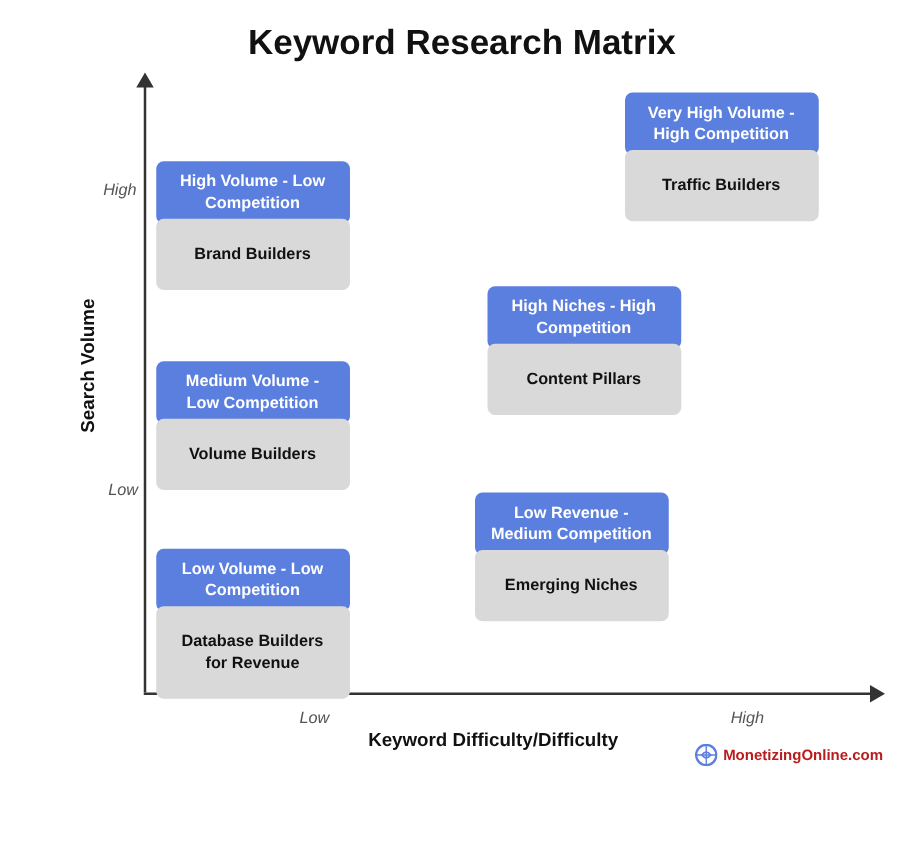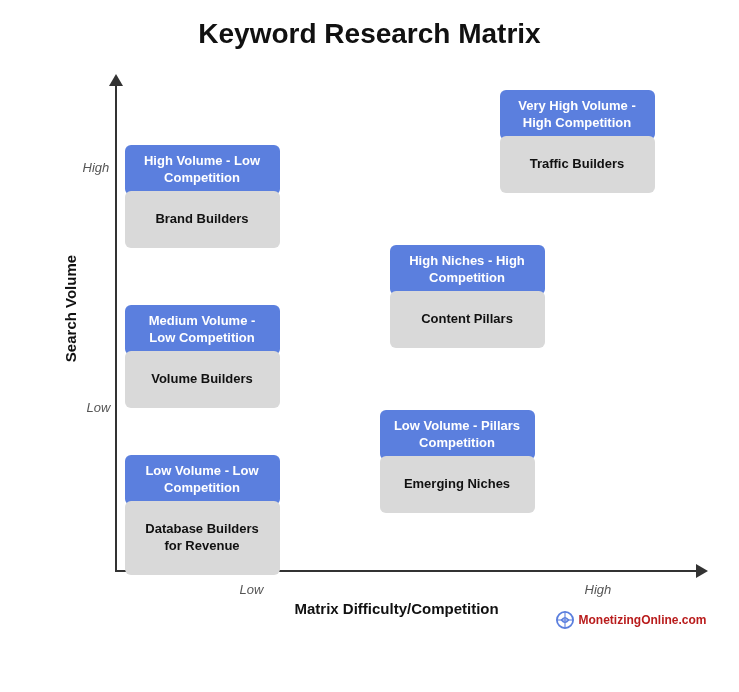--- a/index.html
+++ b/index.html
@@ -17,21 +17,21 @@
       position: relative;
       display: flex;
       flex-direction: column;
       align-items: center;
     }
     .title {
       font-size: 28px;
       font-weight: 900;
       text-align: center;
       margin-top: 18px;
-      margin-bottom: 20px;
+      margin-bottom: 4px;
       color: #111;
     }
     .chart-area {
       position: relative;
       width: 680px;
       height: 565px;
       margin-left: 30px;
     }
     
     .y-axis-line {
@@ -179,21 +179,21 @@
 
   <div class="chart-area">
 
     <div class="y-axis-arrow"></div>
     <div class="y-axis-line"></div>
 
     <div class="x-axis-line"></div>
     <div class="x-axis-arrow"></div>
 
     <div class="y-axis-label">Search Volume</div>
-    <div class="x-axis-label">Matrix Difficulty/Competition</div>
+    <div class="x-axis-label">Keyword Difficulty/Difficulty</div>
 
     <div class="tick-label tick-high-y">High</div>
     <div class="tick-label tick-low-y">Low</div>
     <div class="tick-label tick-low-x">Low</div>
     <div class="tick-label tick-high-x">High</div>
 
     <div class="card-group group-hvlc">
       <div class="blue-label">High Volume - Low Competition</div>
       <div class="grey-label">Brand Builders</div>
     </div>
@@ -212,21 +212,21 @@
       <div class="blue-label">Very High Volume - High Competition</div>
       <div class="grey-label">Traffic Builders</div>
     </div>
 
     <div class="card-group group-hvhc">
       <div class="blue-label">High Niches - High Competition</div>
       <div class="grey-label">Content Pillars</div>
     </div>
 
     <div class="card-group group-lvmc">
-      <div class="blue-label">Low Volume - Pillars Competition</div>
+      <div class="blue-label">Low Revenue - Medium Competition</div>
       <div class="grey-label">Emerging Niches</div>
     </div>
 
     <div class="watermark">
       <svg class="watermark-icon" viewBox="0 0 20 20" fill="none" xmlns="http://www.w3.org/2000/svg">
         <circle cx="10" cy="10" r="9" stroke="#5b7fde" stroke-width="2"></circle>
         <path d="M6 10 Q10 5 14 10 Q10 15 6 10Z" stroke="#5b7fde" stroke-width="1.5" fill="none"></path>
         <line x1="10" y1="1" x2="10" y2="19" stroke="#5b7fde" stroke-width="1.2"></line>
         <line x1="1" y1="10" x2="19" y2="10" stroke="#5b7fde" stroke-width="1.2"></line>
       </svg>

